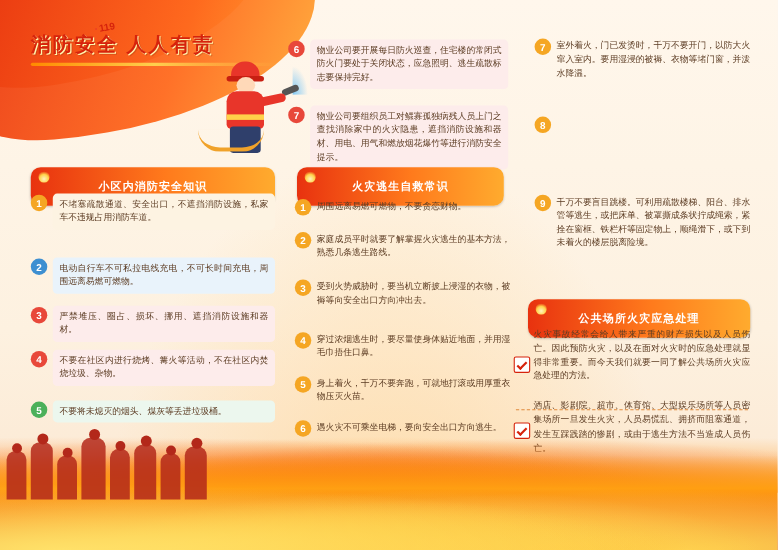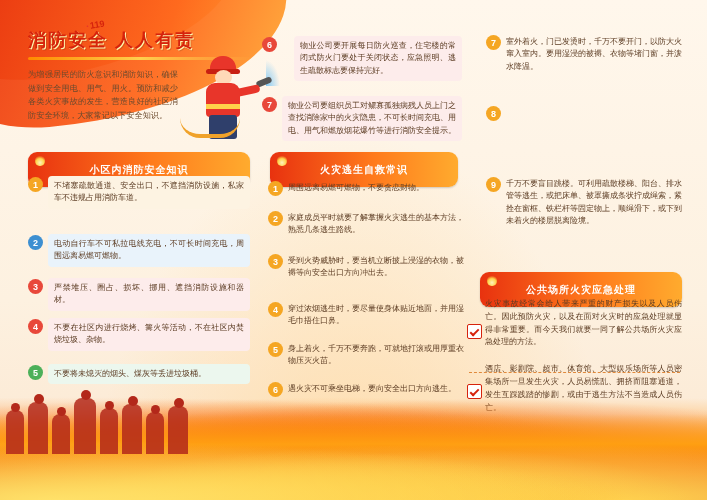--- a/index.html
+++ b/index.html
@@ -151,21 +151,20 @@
 </head>
 <body>
 
 <div class="poster">
   <div class="swoosh2"></div>
   <div class="swoosh"></div>
 
   <div class="title-wrap">
     <div class="main-title">消防安全 人人有责</div>
     <div class="title-underline"></div>
-    <div class="intro">为增强居民的防火意识和消防知识，确保做到安全用电、用气、用火。预防和减少各类火灾事故的发生，营造良好的社区消防安全环境，大家常记以下安全知识。</div>
   </div>
 
   <div class="badge119">
     <span class="dots">·</span><span>119</span>
   </div>
 
   <div class="ff">
     <div class="water"></div>
     <div class="nozzle"></div>
     <div class="arm"></div>
@@ -210,29 +209,29 @@
 
   <div class="item" style="left:28px;top:364px;width:222px;">
     <div class="num" style="background:#4cb05a;">5</div>
     <div class="card" style="background:#ecf7ee;flex:1;">
         <div class="txt">不要将未熄灭的烟头、煤灰等丢进垃圾桶。</div>
       </div>
   </div>
 
   <div class="item" style="left:262px;top:36px;width:200px;">
     <div class="num" style="background:#e8483a;">6</div>
-    <div class="card" style="background:#fdeceb;flex:1;margin-left:12px;">
+    <div class="card" style="background:#fdeceb;flex:1;">
         <div class="txt">物业公司要开展每日防火巡查，住宅楼的常闭式防火门要处于关闭状态，应急照明、逃生疏散标志要保持完好。</div>
       </div>
   </div>
 
   <div class="item" style="left:262px;top:96px;width:200px;">
     <div class="num" style="background:#e8483a;">7</div>
     <div class="card" style="background:#fdeceb;flex:1;">
-        <div class="txt">物业公司要组织员工对鳏寡孤独病残人员上门之查找消除家中的火灾隐患，不可长时间充电、用电、用气和燃放烟花爆竹等进行消防安全提示。</div>
+        <div class="txt">物业公司要组织员工对鳏寡孤独病残人员上门之查找消除家中的火灾隐患，遮挡消防设施和器材、用电、用气和燃放烟花爆竹等进行消防安全提示。</div>
       </div>
   </div>
 
   <div class="sec-head" style="left:270px;top:152px;width:188px;">火灾逃生自救常识</div>
 
   <div class="item" style="left:268px;top:180px;width:196px;">
     <div class="num" style="background:#f5a623;">1</div>
     <div class="txt" style="flex:1;padding-top:2px;">周围远离易燃可燃物，不要贪恋财物。</div>
   </div>
   <div class="item" style="left:268px;top:210px;width:196px;">

